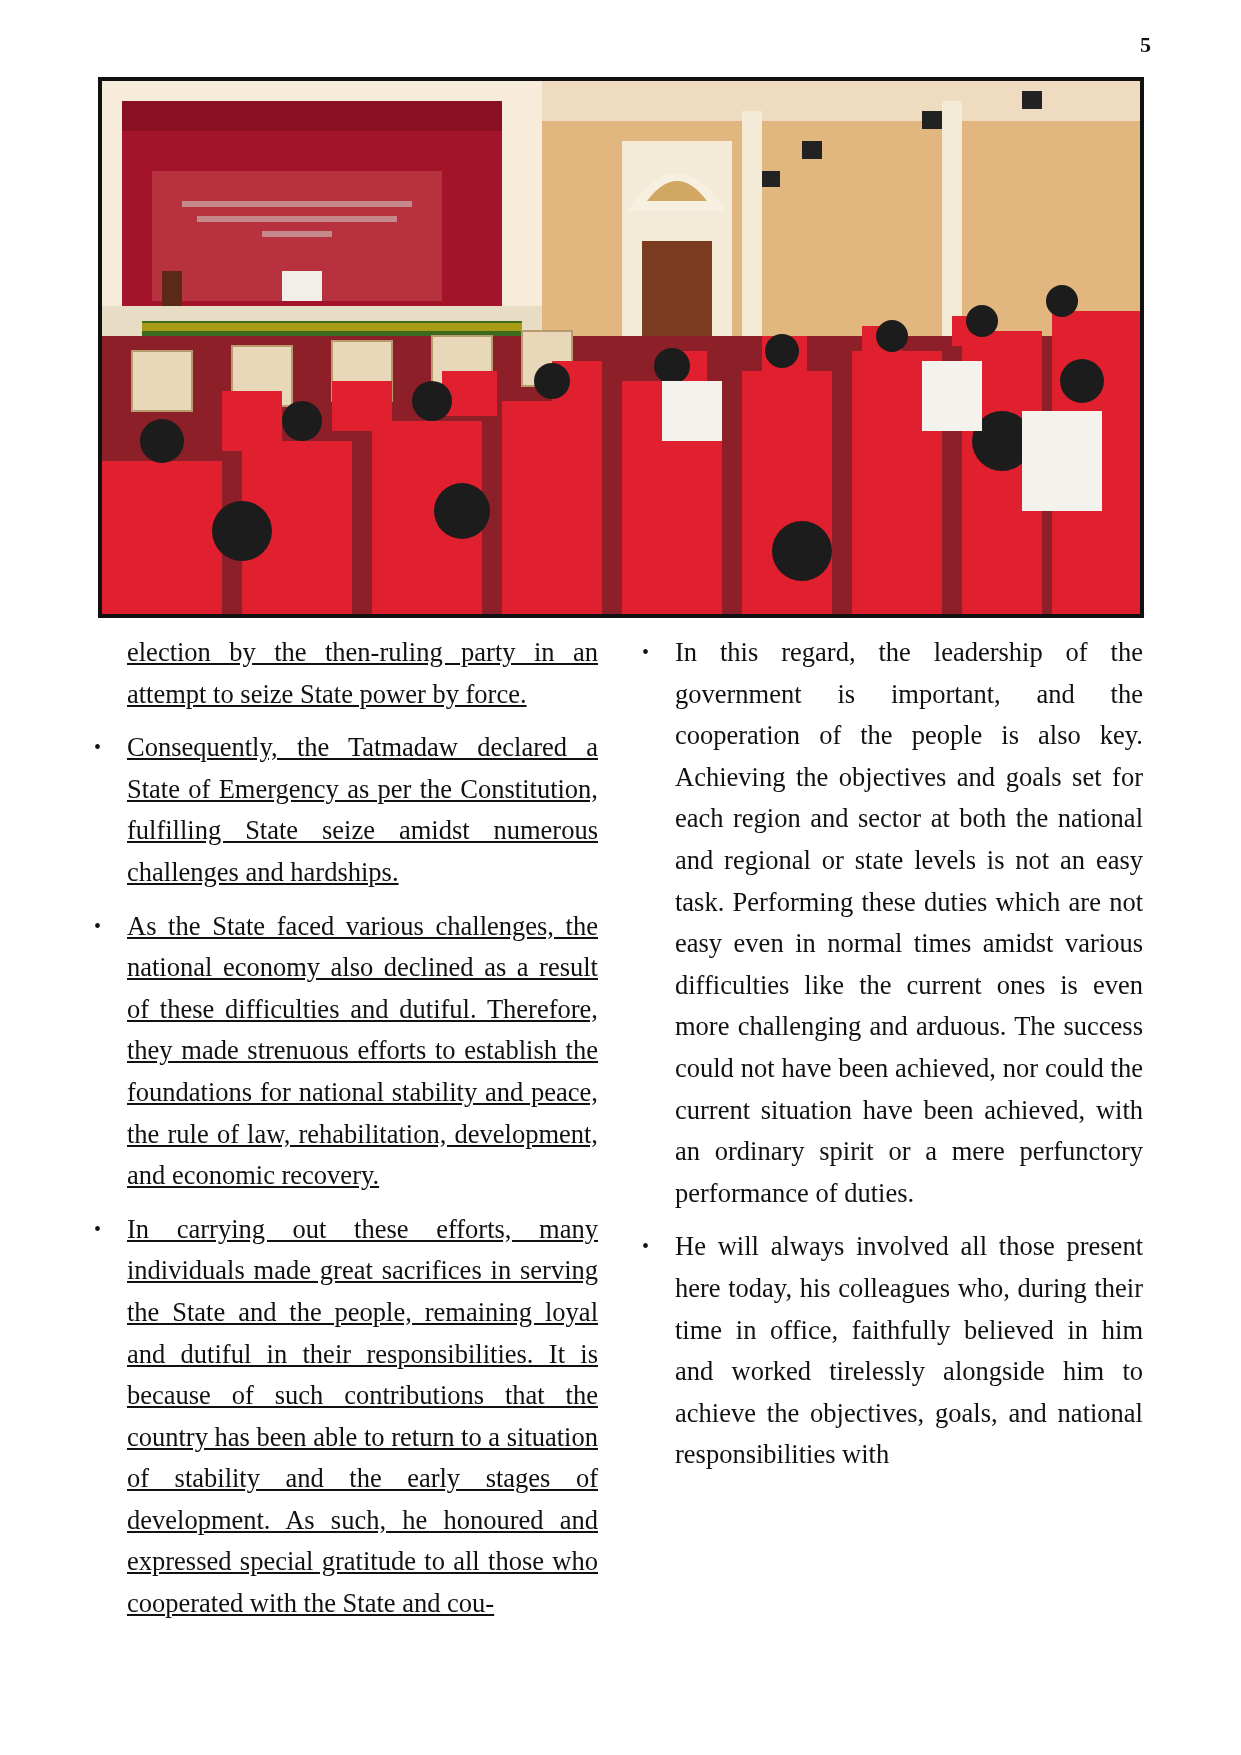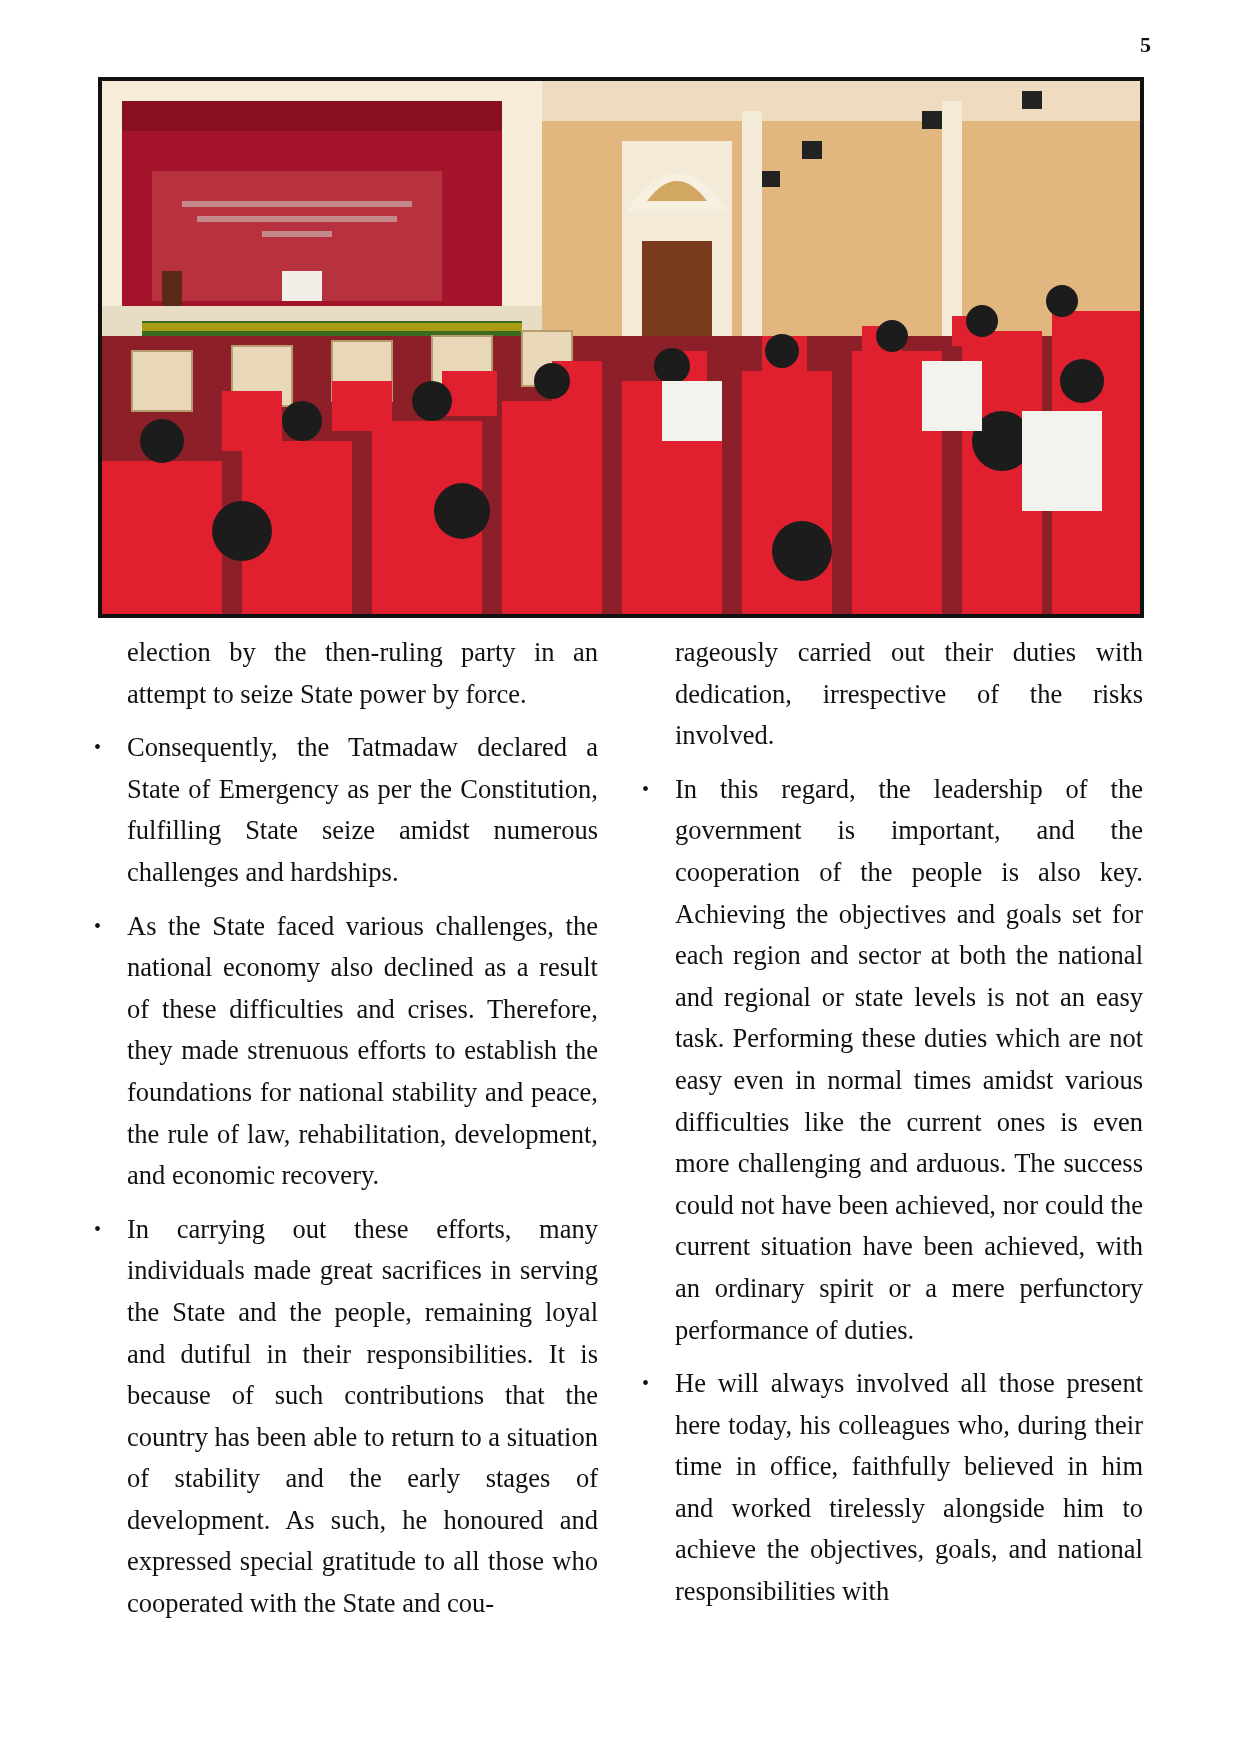--- a/index.html
+++ b/index.html
@@ -3,21 +3,21 @@
 <meta charset="utf-8">
 <style>
   html, body { margin: 0; padding: 0; background: #ffffff; }
   body { width: 1241px; height: 1755px; position: relative; overflow: hidden;
          font-family: "Liberation Serif", "DejaVu Serif", serif; color: #111; }
   .page-number { position: absolute; top: 32px; left: 1140px; font-size: 22px; font-weight: bold; }
   .photo { position: absolute; left: 98px; top: 77px; width: 1038px; height: 533px;
            border: 4px solid #111; overflow: hidden; background: #e9d6b6; }
   .photo svg { display: block; width: 100%; height: 100%; }
   .col { position: absolute; top: 632px; width: 520px; font-size: 26.5px; line-height: 41.6px; }
-  .col.left { left: 92px; width: 506px; }
+  .col.left { left: 92px; width: 506px; text-decoration: underline; }
   .col.right { left: 640px; width: 503px; }
   .para { text-align: justify; padding-left: 35px; position: relative; margin: 0 0 12px 0; }
   .para.cont { margin-bottom: 12px; }
   .bullet { position: absolute; left: 2px; top: 0; font-size: 20px; }
   .text { display: block; }
 </style>
 </head>
 <body>
 
 <div class="page-number">5</div>
@@ -110,32 +110,29 @@
 <div class="col left">
   <p class="para cont">
     <span class="text">election by the then-ruling party in an attempt to seize State power by force.</span>
   </p>
   <p class="para">
     <span class="bullet">•</span>
     <span class="text">Consequently, the Tatmadaw declared a State of Emergency as per the Constitution, fulfilling State seize amidst numerous challenges and hardships.</span>
   </p>
   <p class="para">
     <span class="bullet">•</span>
-    <span class="text">As the State faced various challenges, the national economy also declined as a result of these difficulties and crises. Therefore, they made strenuous efforts to establish the foundations for national stability and peace, the rule of law, rehabilitation, development, and economic recovery.</span>
+    <span class="text">As the State faced various challenges, the national economy also declined as a result of these difficulties and dutiful. Therefore, they made strenuous efforts to establish the foundations for national stability and peace, the rule of law, rehabilitation, development, and economic recovery.</span>
   </p>
   <p class="para">
     <span class="bullet">•</span>
     <span class="text">In carrying out these efforts, many individuals made great sacrifices in serving the State and the people, remaining loyal and dutiful in their responsibilities. It is because of such contributions that the country has been able to return to a situation of stability and the early stages of development. As such, he honoured and expressed special gratitude to all those who cooperated with the State and cou-</span>
   </p>
 </div>
 
 <div class="col right">
-  <p class="para cont">
-    <span class="text">rageously carried out their duties with dedication, irrespective of the risks involved.</span>
-  </p>
   <p class="para">
     <span class="bullet">•</span>
     <span class="text">In this regard, the leadership of the government is important,  and the cooperation of the people is also key. Achieving the objectives and goals set for each region and sector at both the national and regional or state levels is not an easy task. Performing these duties which are not easy even in normal times amidst various difficulties like the current ones is even more challenging and arduous. The success could not have been achieved, nor could the current situation have been achieved, with an ordinary spirit or a mere perfunctory performance of duties.</span>
   </p>
   <p class="para">
     <span class="bullet">•</span>
     <span class="text">He will always involved all those present here today, his colleagues who, during their time in office, faithfully believed in him and worked tirelessly alongside him to achieve the objectives, goals, and national responsibilities with</span>
   </p>
 </div>
 

